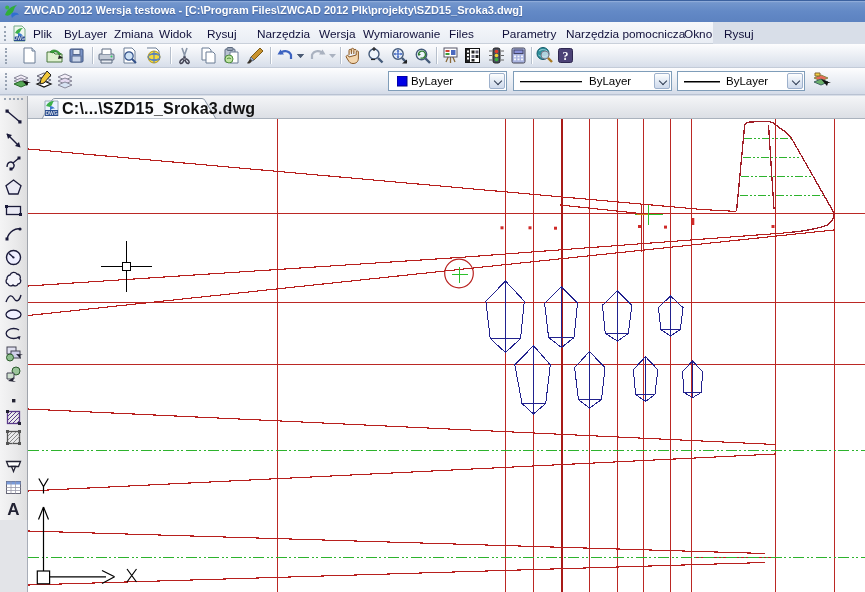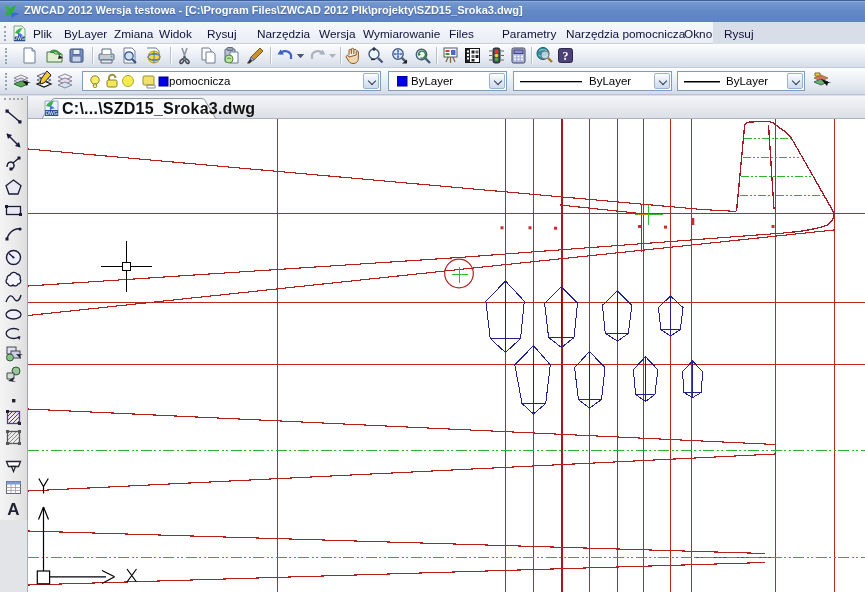--- a/index.html
+++ b/index.html
@@ -218,36 +218,20 @@
         <path d="M2 10 L9 7 L16 10 L9 13Z" fill="#fff" stroke="#667"></path>
         <path d="M2 14 L9 11 L16 14 L9 17Z" fill="#fff" stroke="#111" stroke-width="1.2"></path>
         <path d="M12 1 L16 5 L9 13 L5 14 L6 9Z" fill="#f0c63a" stroke="#222"></path>
         <path d="M12 1 L16 5" stroke="#222"></path>
       </svg>
 <svg class="ic" style="left:55.5px;top:2px" viewBox="0 0 19 19">
         <path d="M2 7 L9 4 L16 7 L9 10Z" fill="#f3eef8" stroke="#889"></path>
         <path d="M2 11 L9 8 L16 11 L9 14Z" fill="#e4d9f0" stroke="#889"></path>
         <path d="M2 15 L9 12 L16 15 L9 18Z" fill="#d6e2f2" stroke="#889"></path>
       </svg>
-<div class="combo" style="left:82px;width:299px">
-<svg class="abs" style="left:4px;top:1px" width="85" height="17" viewBox="0 0 85 17">
-          <g stroke="#888031" fill="#f6ee66">
-            <circle cx="8" cy="7" r="4.2"></circle>
-            <rect x="6.4" y="11" width="3.2" height="3.5" rx="1"></rect>
-            <path d="M22 8 v-3 a3.2 3.2 0 0 1 6.4 0" fill="none" stroke="#9a9343" stroke-width="2"></path>
-            <rect x="20" y="7" width="10" height="7" rx="1.5" fill="#f2e858"></rect>
-            <circle cx="41" cy="8" r="5.5" fill="#f8eb50" stroke="#b0a83e"></circle>
-            <rect x="56" y="3" width="11" height="9" rx="1" fill="#eee26a" stroke="#999037"></rect>
-            <path d="M60 12 h8 v3 h-8z" fill="none" stroke="#8a8a8a"></path>
-          </g>
-          <rect x="72" y="4" width="9" height="9" fill="#0000e6" stroke="#000080"></rect>
-        </svg>
-<span class="cotext" style="left:86px">pomocnicza</span>
-<div class="dd"></div>
-</div>
 <div class="combo" style="left:388px;width:119px">
 <svg class="abs" style="left:8px;top:4px" width="11" height="11">
           <rect x="0" y="0" width="10" height="10" fill="#0000e6" stroke="#000080"></rect>
         </svg>
 <span class="cotext" style="left:22px">ByLayer</span>
 <div class="dd"></div>
 </div>
 <div class="combo" style="left:513px;width:159px">
 <svg class="abs" style="left:6px;top:9px" width="62" height="2">
           <rect width="62" height="1.3" fill="#000"></rect>

